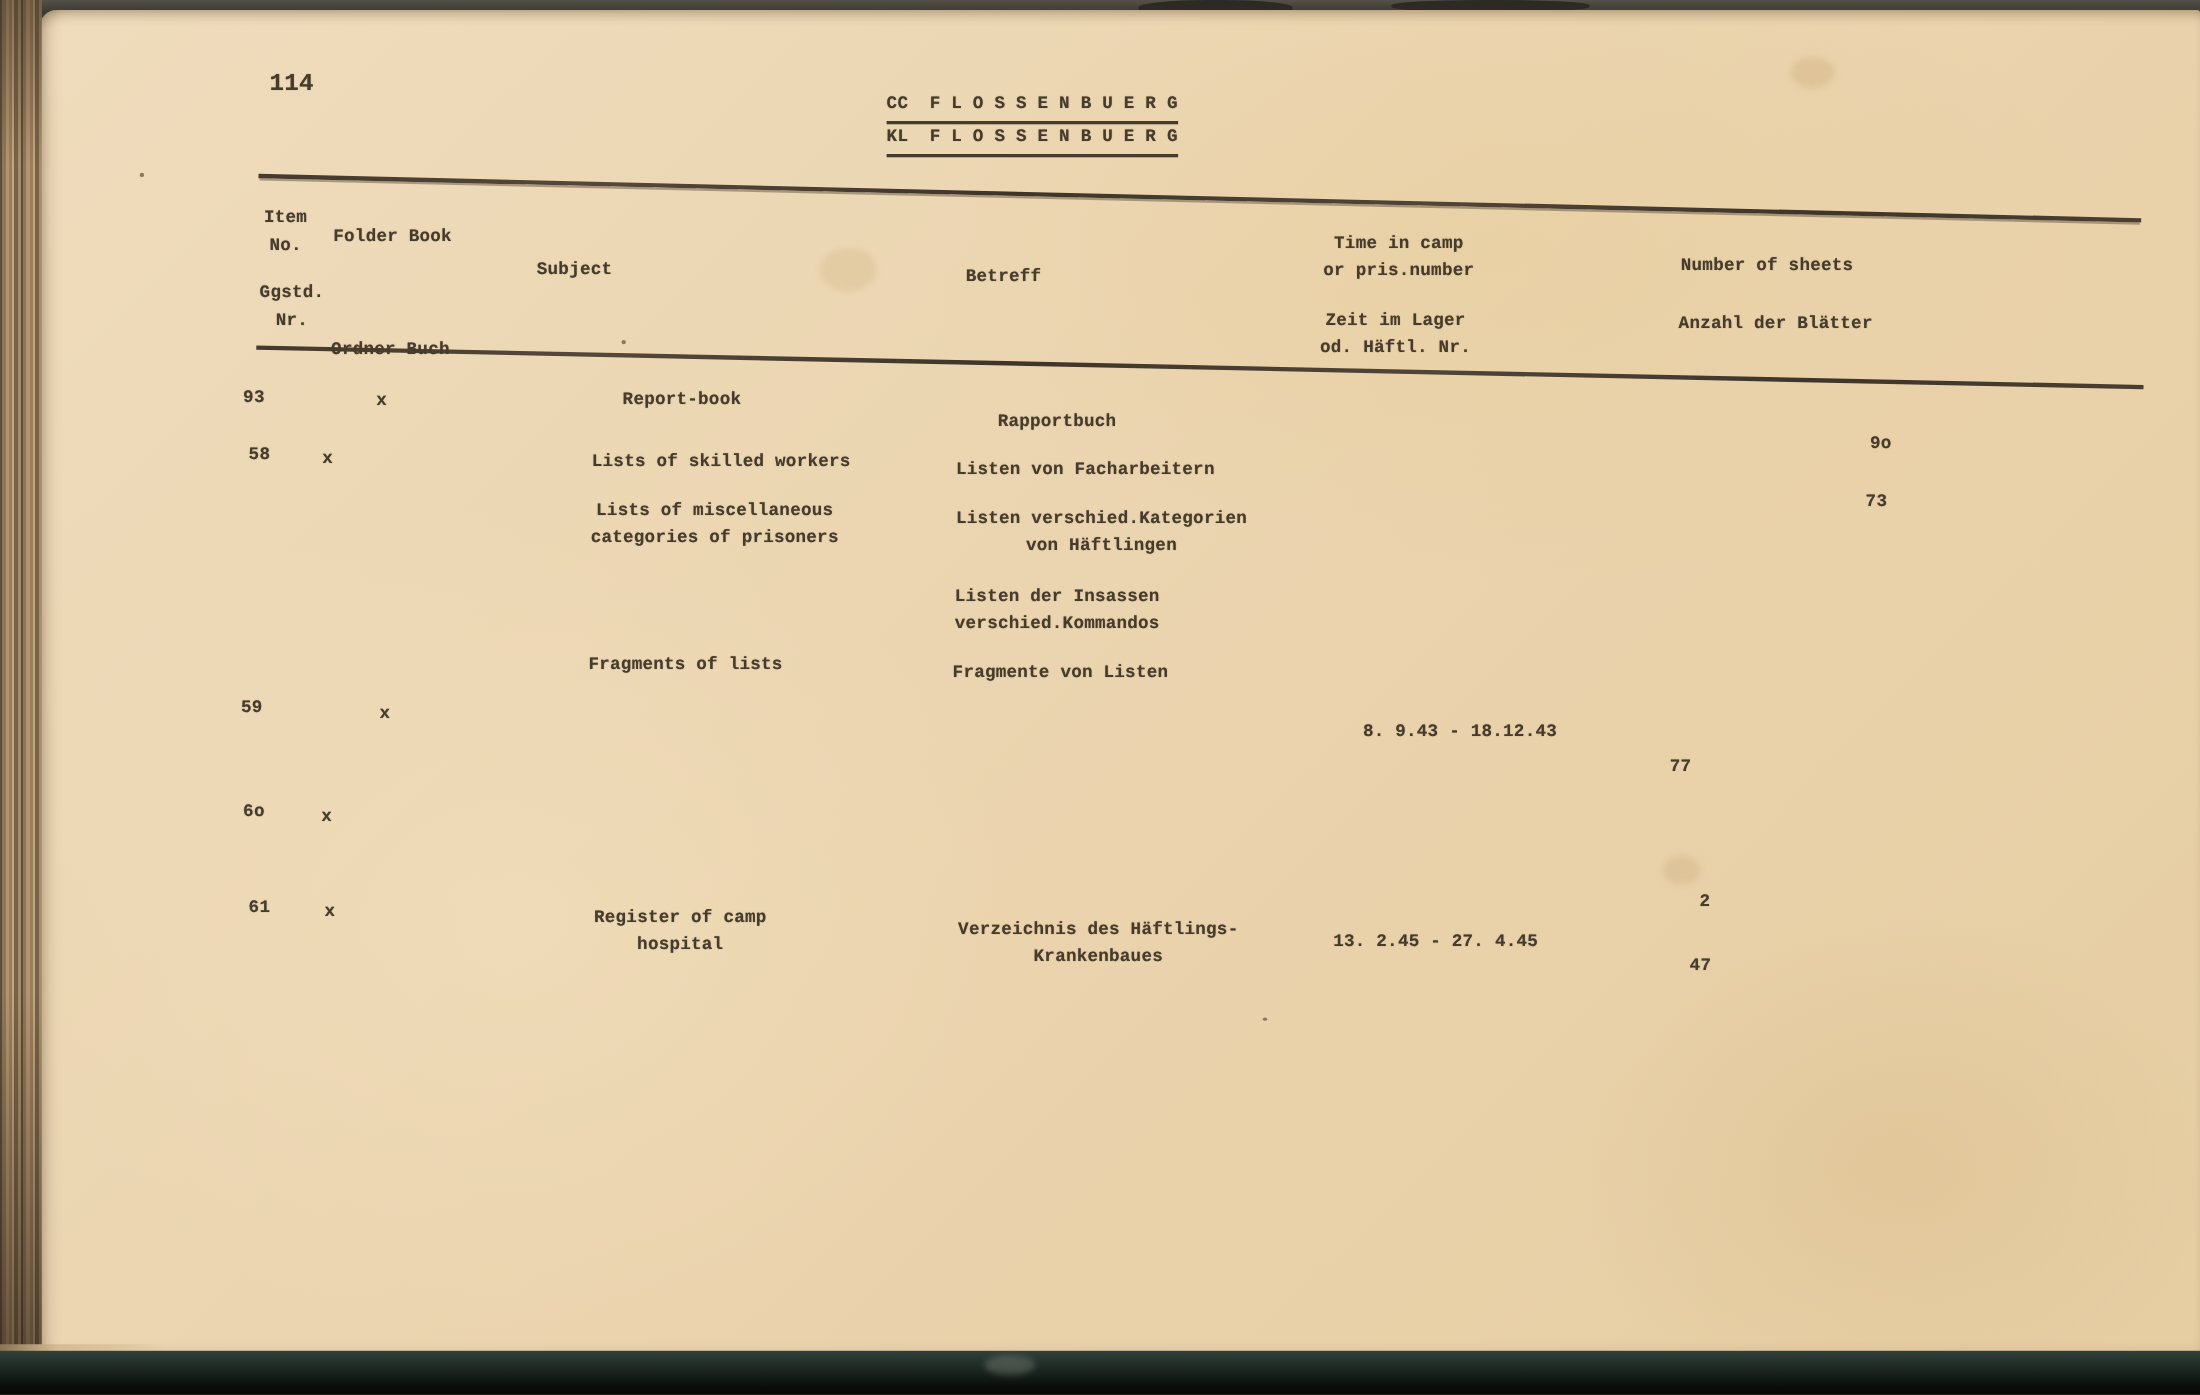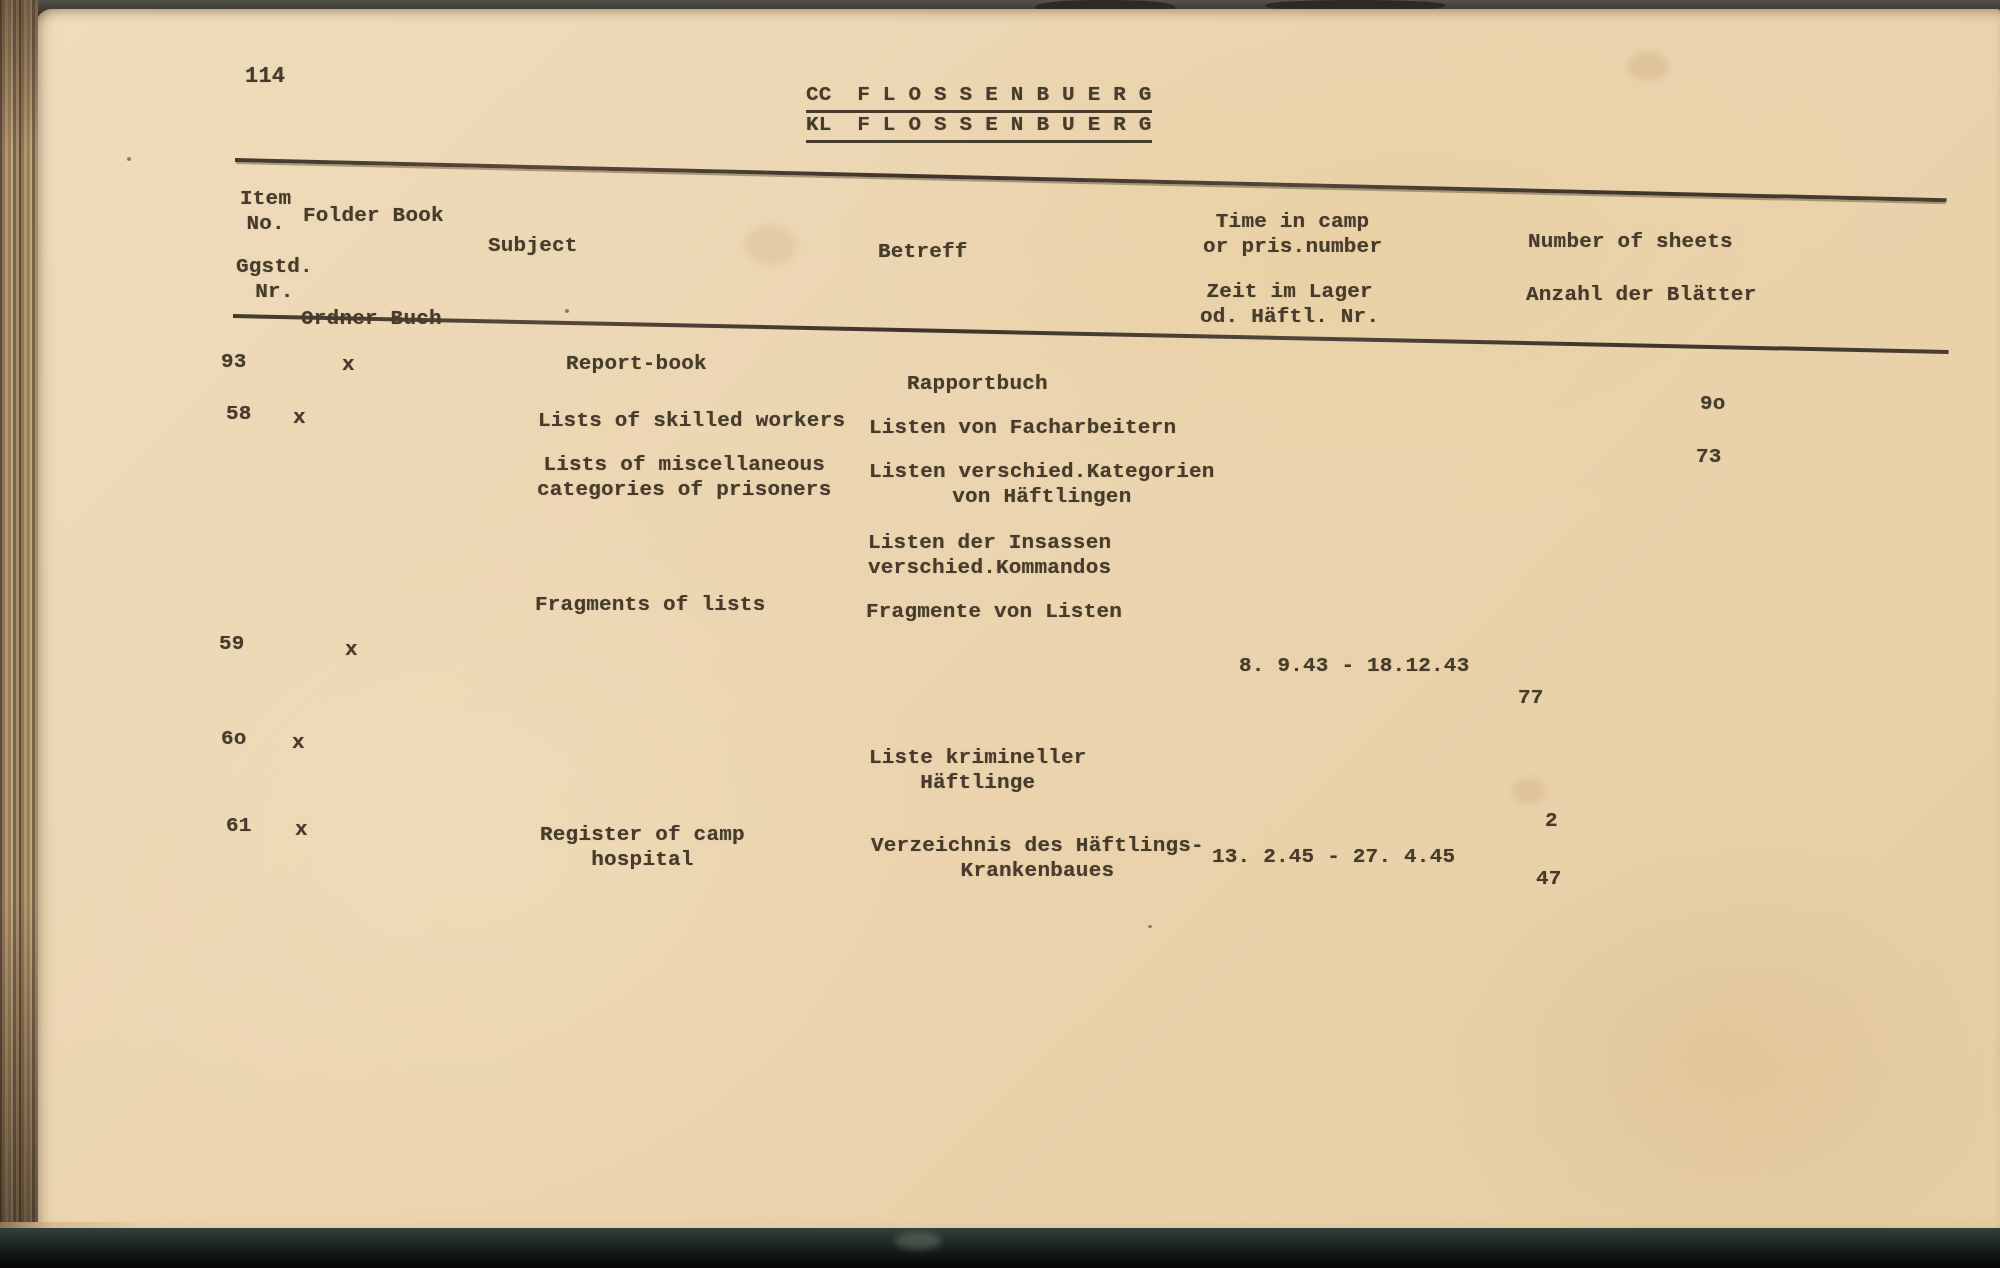--- a/index.html
+++ b/index.html
@@ -33,21 +33,21 @@
     background:linear-gradient(180deg,#31403a 0%,#1d2823 40%,#0a0d0b 82%,#050605 100%);
   }
   .page-tail{
     position:absolute;left:0;top:1222px;width:150px;height:22px;
     background:linear-gradient(90deg,#8a7253,#d5bc93 35%,#dcc49c 70%,rgba(220,196,156,0));
     border-radius:0 0 40px 10px;
   }
   .top-blob{position:absolute;background:#2d2a26;border-radius:45%;}
   
   .tw{
-    position:absolute;color:#473c2c;font-size:21px;line-height:25px;
+    position:absolute;color:#473c2c;font-size:16px;line-height:25px;
     white-space:pre;letter-spacing:.2px;font-weight:bold;
     text-shadow:0 0 1px rgba(71,60,44,.55);
   }
   .underlined{border-bottom:3px solid #473c2c;padding-bottom:3px;}
   .rule{
     position:absolute;height:3.5px;transform-origin:left center;
     background:linear-gradient(90deg,#43392c 0%,#55483a 18%,#3e342a 40%,#51453a 62%,#3f352b 82%,#4a3e31 100%);
   }
   .rule-1{box-shadow:0 3px 0 -1px rgba(67,55,40,.4);}
   .stain{position:absolute;border-radius:50%;filter:blur(3px);}
@@ -119,22 +119,20 @@
   <div class="tw" style="left:535px;top:592px;">Fragments of lists</div>
   <div class="tw" style="left:866px;top:599px;">Fragmente von Listen</div>
 
   <div class="tw" style="left:219px;top:631px;">59</div>
   <div class="tw" style="left:345px;top:637px;">x</div>
   <div class="tw" style="left:1239px;top:653px;">8. 9.43 - 18.12.43</div>
   <div class="tw" style="left:1518px;top:685px;">77</div>
 
   <div class="tw" style="left:221px;top:726px;">6o</div>
   <div class="tw" style="left:292px;top:730px;">x</div>
-  <div class="tw" style="left:869px;top:745px;">Liste krimineller
-Häftlinge</div>
 
   <div class="tw" style="left:226px;top:813px;">61</div>
   <div class="tw" style="left:295px;top:817px;">x</div>
   <div class="tw" style="left:540px;top:822px;">Register of camp
 hospital</div>
   <div class="tw" style="left:871px;top:833px;">Verzeichnis des Häftlings-
 Krankenbaues</div>
   <div class="tw" style="left:1212px;top:844px;">13. 2.45 - 27. 4.45</div>
   <div class="tw" style="left:1545px;top:808px;">2</div>
   <div class="tw" style="left:1536px;top:866px;">47</div>

